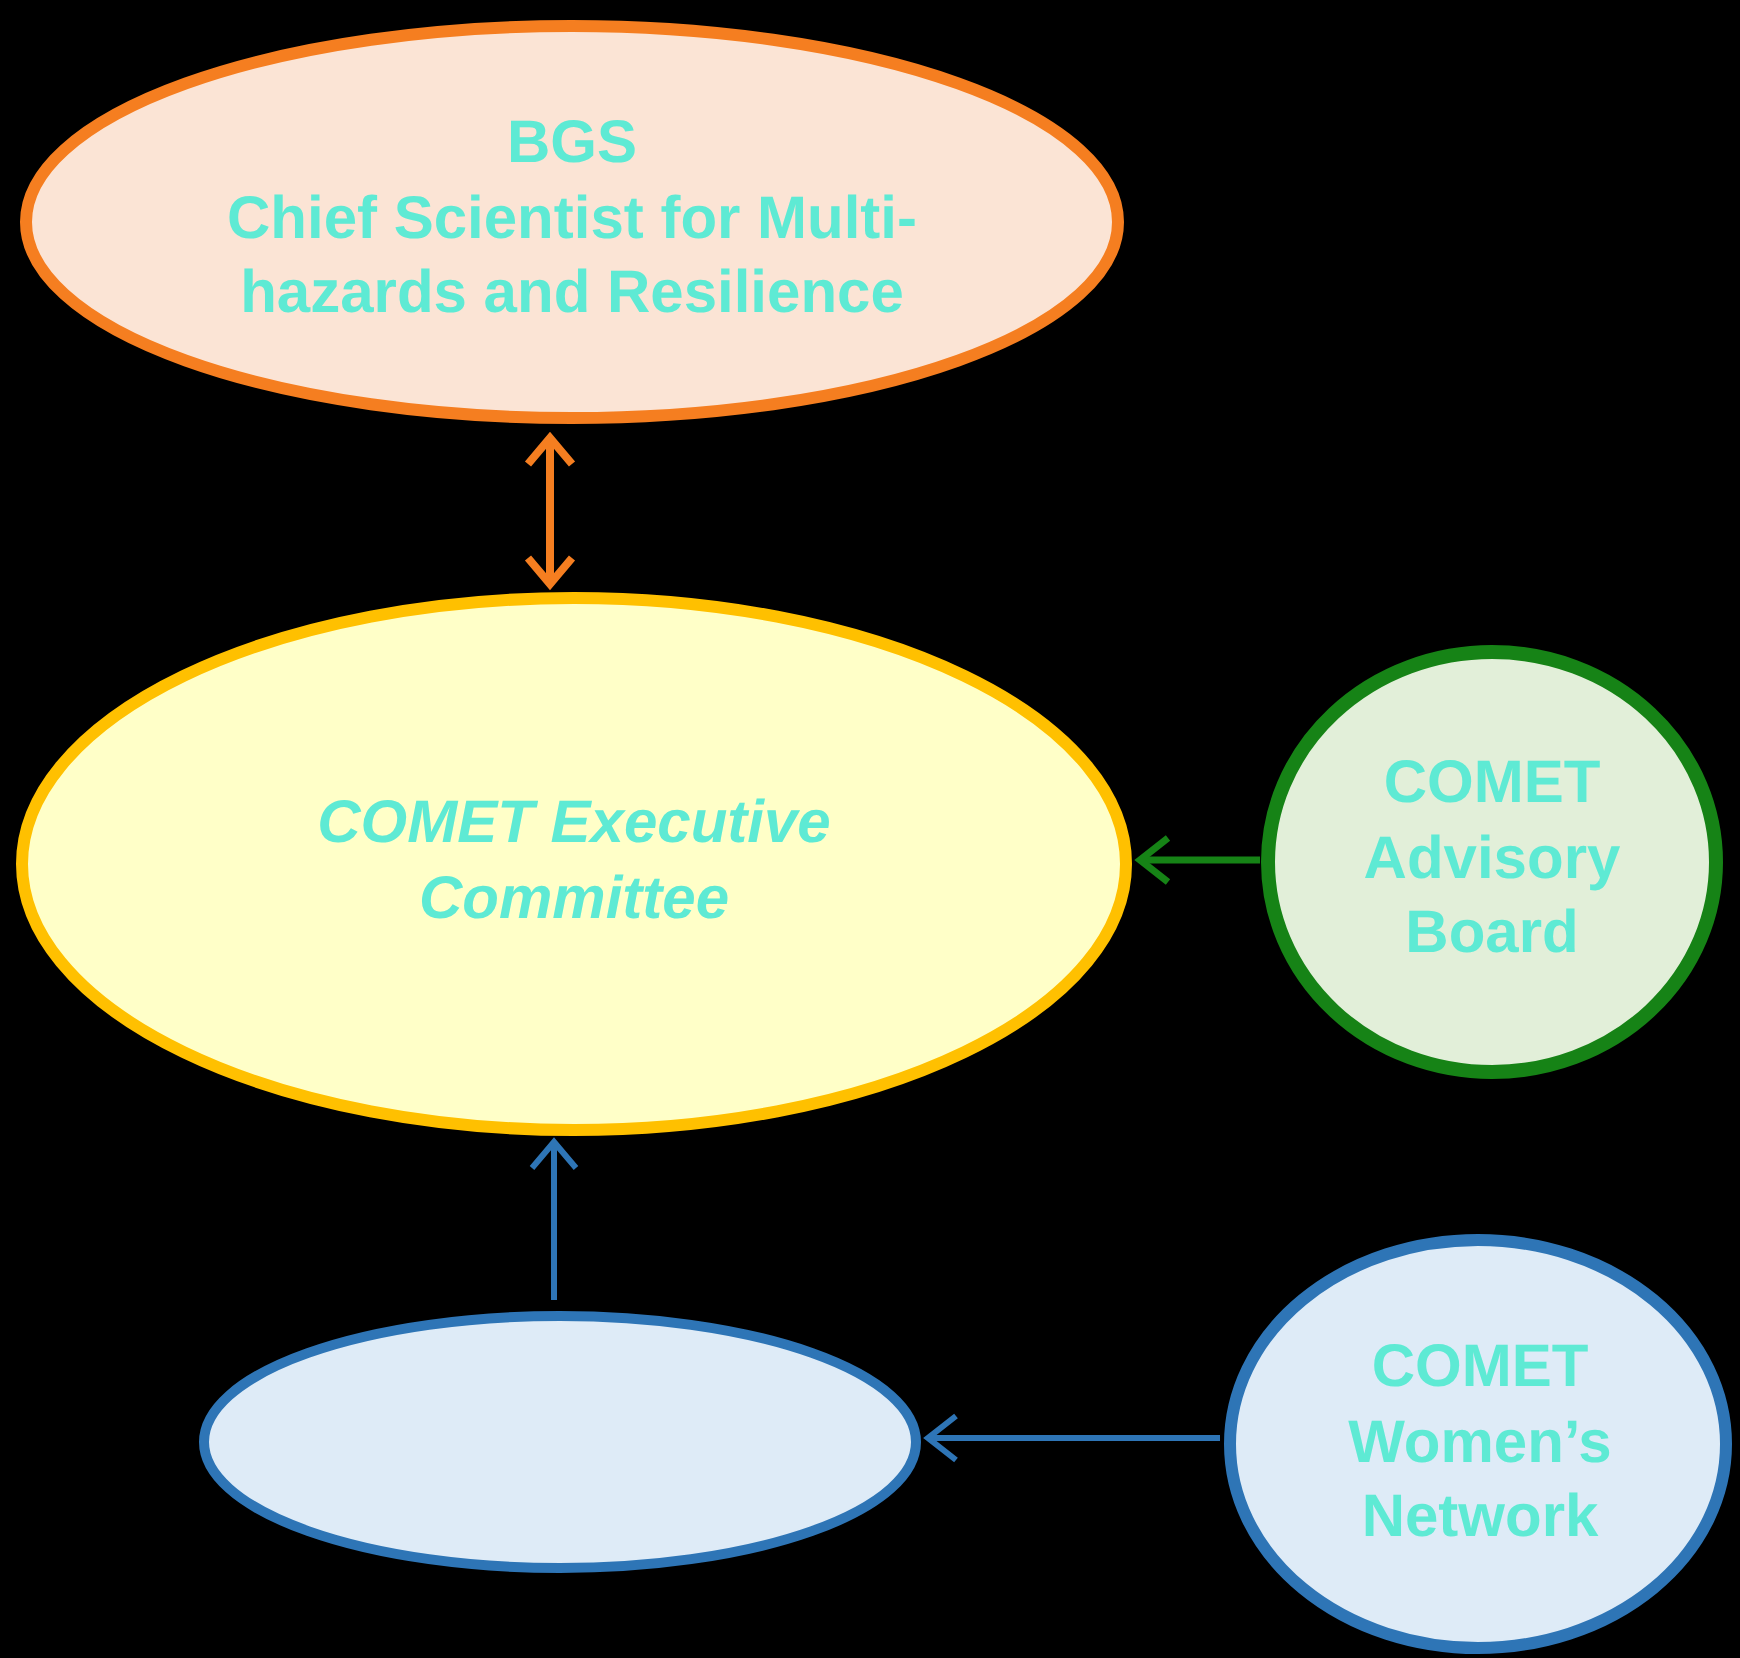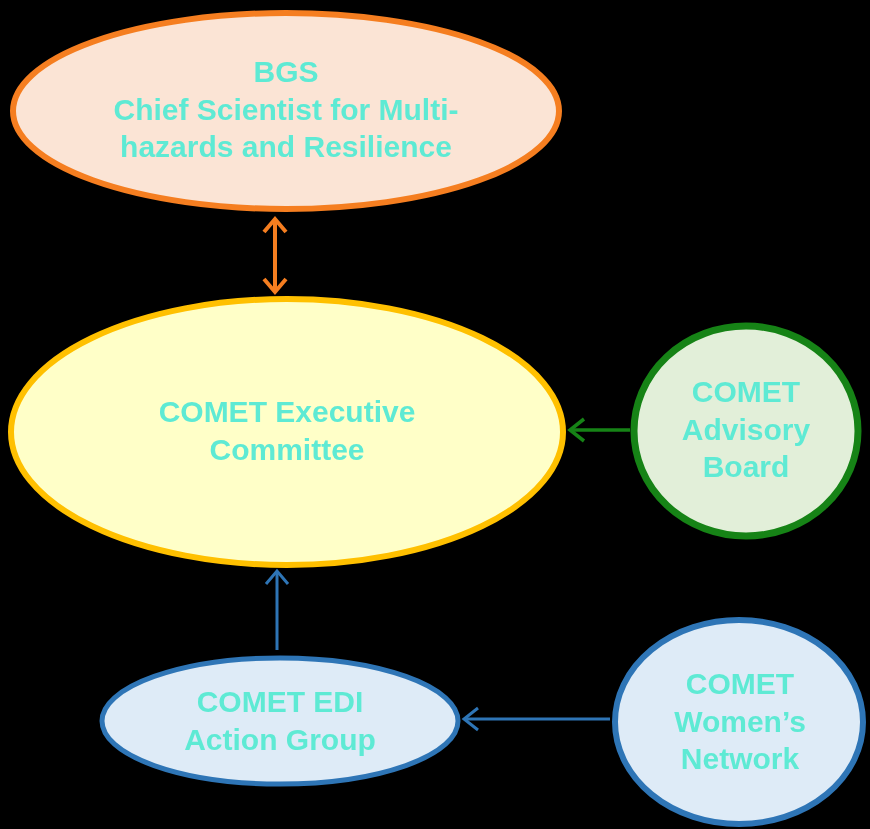--- a/index.html
+++ b/index.html
@@ -24,21 +24,21 @@
     position: absolute;
     color: #5eead4;
     font-weight: bold;
     font-size: 30px;
     line-height: 1.25;
     text-align: center;
     white-space: pre-line;
     pointer-events: none;
   }
   .label-bgs       { left: 16px;  top: 53px;  width: 540px; }
-  .label-exec      { left: 17px;  top: 393px; width: 540px; }
+  .label-exec      { left: 17px;  top: 393px; width: 540px; font-style: italic; }
   .label-advisory  { left: 626px; top: 373px; width: 240px; }
   .label-edi       { left: 100px; top: 683px; width: 360px; }
   .label-women     { left: 614px; top: 665px; width: 252px; }
 </style>
 </head>
 <body>
 
 <div class="canvas">
 
   <svg width="870" height="829" viewBox="0 0 870 829">
@@ -79,20 +79,18 @@
 Chief Scientist for Multi-
 hazards and Resilience</div>
 
   <div class="node-label label-exec">COMET Executive
 Committee</div>
 
   <div class="node-label label-advisory">COMET
 Advisory
 Board</div>
 
-  <div class="node-label label-edi">COMET EDI
-Action Group</div>
 
   <div class="node-label label-women">COMET
 Women’s
 Network</div>
 
 </div>
 
 </body></html>

